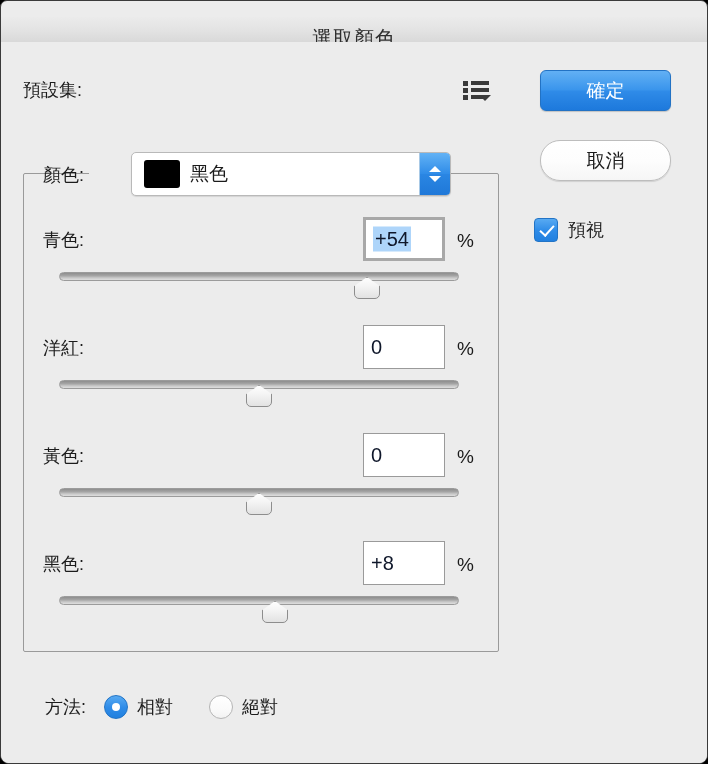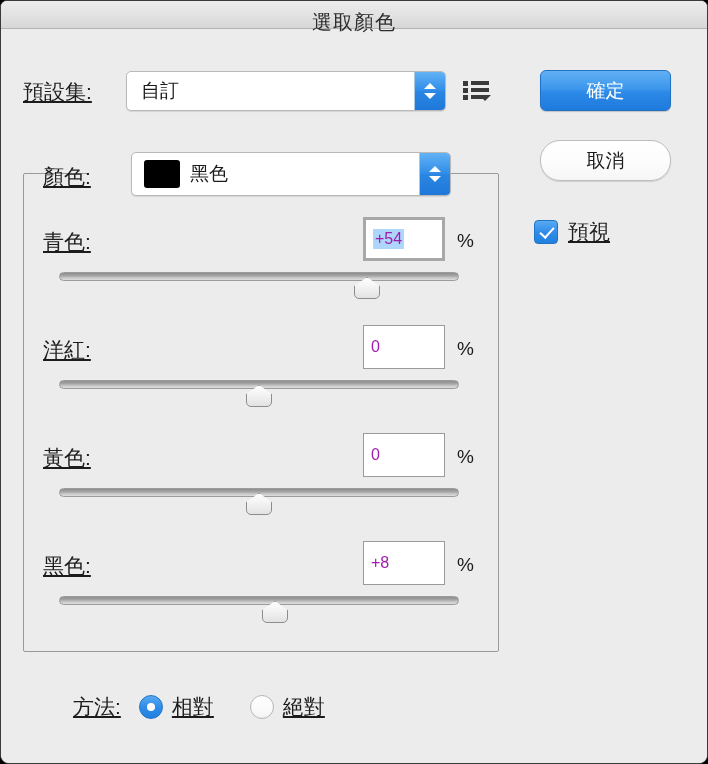--- a/index.html
+++ b/index.html
@@ -23,21 +23,21 @@
     height: 764px;
     box-sizing: border-box;
     background: #ececec;
     border-radius: 7px 7px 9px 9px;
     border: 1px solid #3a3a3a;
     overflow: hidden;
   }
 
   .titlebar {
     position: absolute;
-    left: 0; top: 0;
+    left: 0; top: 16px;
     width: 100%;
     height: 28px;
     background: linear-gradient(to bottom, #ebebeb 0%, #e3e3e3 48%, #d7d7d7 100%);
     border-bottom: 1px solid #b4b4b4;
     box-sizing: border-box;
   }
   .titlebar-title {
     position: absolute;
     left: 0; right: 0;
     top: 8px;
@@ -51,24 +51,23 @@
     position: absolute;
     left: 0;
     top: 41px;
     right: 0;
     bottom: 0;
     background: #ececec;
   }
 
   
   .lbl {
-    font-size: 21px;
+    font-size: 18px;
     color: #1c1c1c;
     white-space: nowrap;
-    text-decoration: underline;
   }
 
   
   .preset-row {
     position: absolute;
     left: 0; top: 27px;
     width: 100%;
     height: 44px;
   }
   .preset-label {
@@ -269,22 +268,22 @@
   }
   .numfield.focused {
     border: 3px solid #a8a8a8;
     box-shadow: 0 0 0 1px #ffffff inset;
   }
   .numfield-text {
     position: absolute;
     left: 7px;
     top: 50%;
     transform: translateY(-50%);
-    font-size: 16px;
-    color: #a21caf;
+    font-size: 20px;
+    color: #0f172a;
     white-space: nowrap;
   }
   .numfield-text.selected {
     background: #aed5fa;
     padding: 1px 2px;
   }
   .pct {
     position: absolute;
     font-size: 19px;
     color: #1c1c1c;
@@ -326,21 +325,21 @@
 
   
   .method-row {
     position: absolute;
     left: 0;
     top: 645px;
     height: 40px;
     display: flex;
     align-items: center;
   }
-  .method-label { margin-left: 72px; }
+  .method-label { margin-left: 44px; }
   .radio-group {
     display: flex;
     align-items: flex-end;
     margin-left: 18px;
   }
   .radio-item {
     display: flex;
     align-items: center;
     margin-right: 36px;
   }
@@ -375,27 +374,20 @@
 
   <div class="titlebar">
     <div class="titlebar-title">選取顏色</div>
   </div>
 
   <div class="content">
 
     <div class="preset-row">
       <div class="lbl preset-label">預設集:</div>
 
-      <div class="combo" id="preset-combo">
-        <div class="combo-text">自訂</div>
-        <div class="combo-stepper">
-          <span class="chev up"></span>
-          <span class="chev down"></span>
-        </div>
-      </div>
 
       <div class="list-icon">
         <span class="bullet" style="top:0"></span>
         <span class="bullet" style="top:7px"></span>
         <span class="bullet" style="top:14px"></span>
         <span class="bar" style="top:0;width:18px"></span>
         <span class="bar" style="top:7px;width:18px"></span>
         <span class="bar" style="top:14px;width:12px"></span>
         <span class="tri"></span>
       </div>

